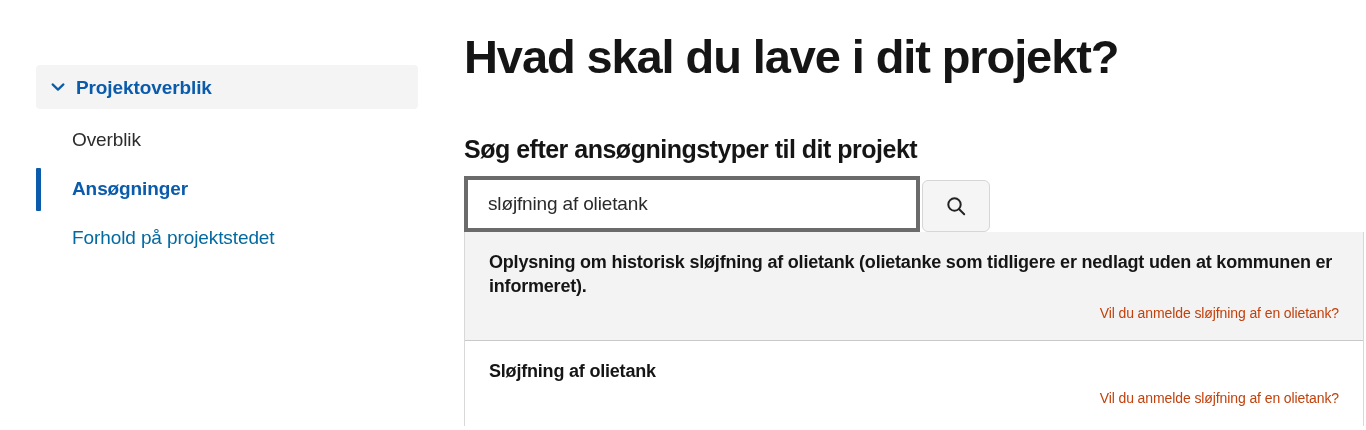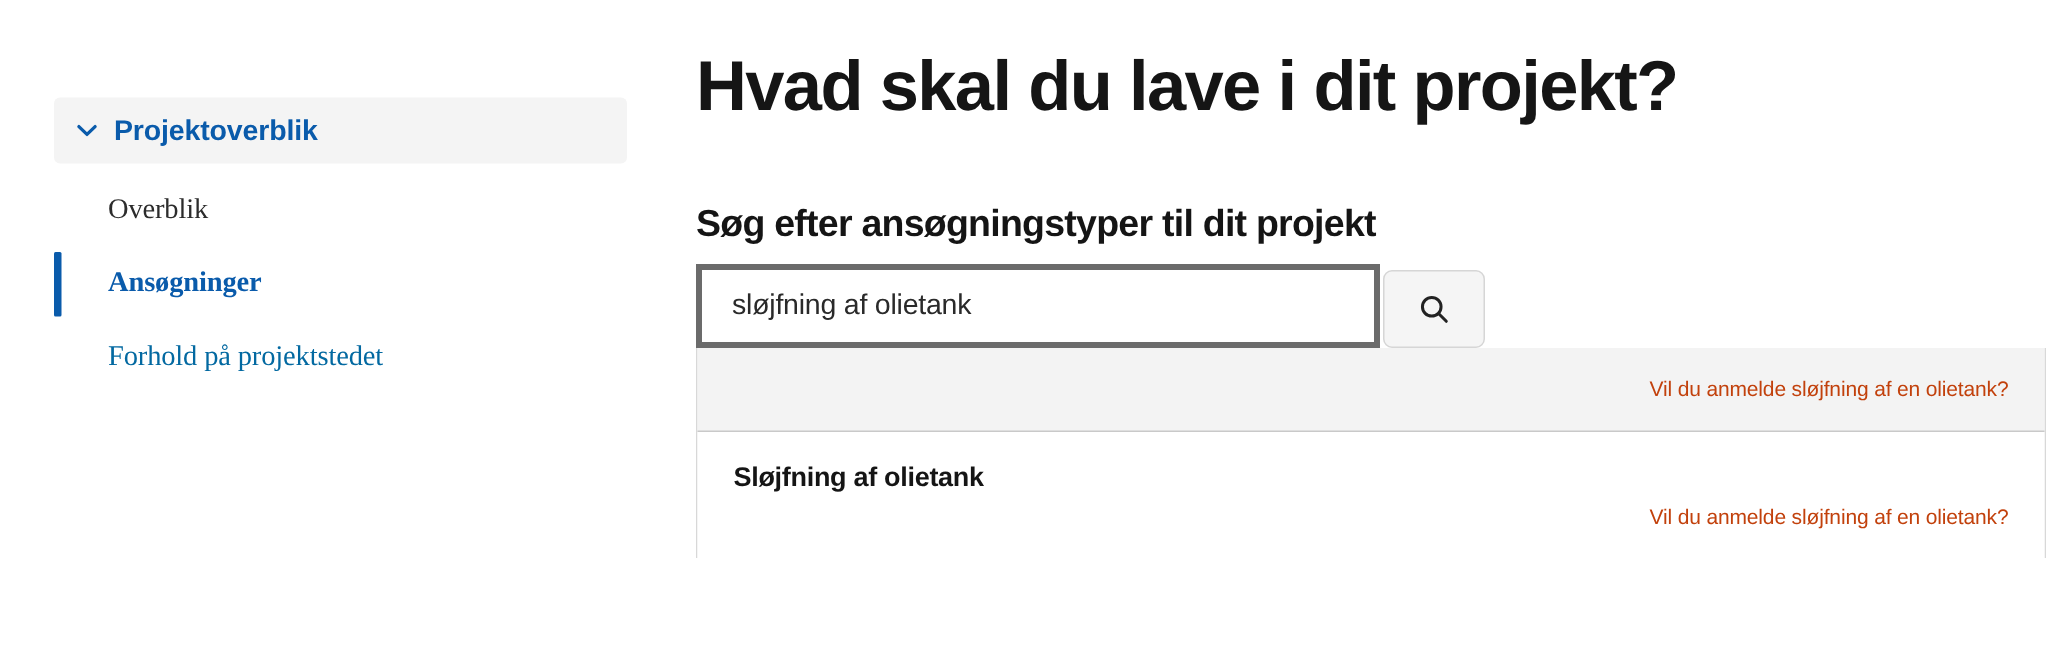--- a/index.html
+++ b/index.html
@@ -85,21 +85,20 @@
     bottom: 3px;
     width: 5px;
     background: #0a5bab;
     border-radius: 1px;
   }
   .sidebar-item-label {
     font-size: 19px;
     line-height: 1.2;
     color: #2c2c2c;
     letter-spacing: -0.1px;
-    font-family: Liberation Serif, serif;
   }
   .sidebar-item.active .sidebar-item-label {
     color: #0a5bab;
     font-weight: bold;
     text-align: center;
   }
   .sidebar-item.disabled .sidebar-item-label {
     color: #0369a1;
   }
 
@@ -279,20 +278,21 @@
           <circle cx="10.5" cy="10.5" r="6.2" fill="none" stroke="#222222" stroke-width="2"></circle>
           <path d="M15.2 15.2 L20.2 20.2" stroke="#222222" stroke-width="2" stroke-linecap="round"></path>
         </svg>
       </span>
     </button>
   </div>
 
   <div class="suggestions">
 
     <div class="suggestion-item highlighted">
+      <p class="suggestion-title">Oplysning om historisk sløjfning af olietank (olietanke som tidligere er nedlagt uden at kommunen er informeret).</p>
       <p class="suggestion-desc">Vil du anmelde sløjfning af en olietank?</p>
     </div>
 
     <div class="suggestion-item">
       <p class="suggestion-title">Sløjfning af olietank</p>
       <p class="suggestion-desc">Vil du anmelde sløjfning af en olietank?</p>
     </div>
 
   </div>
 

